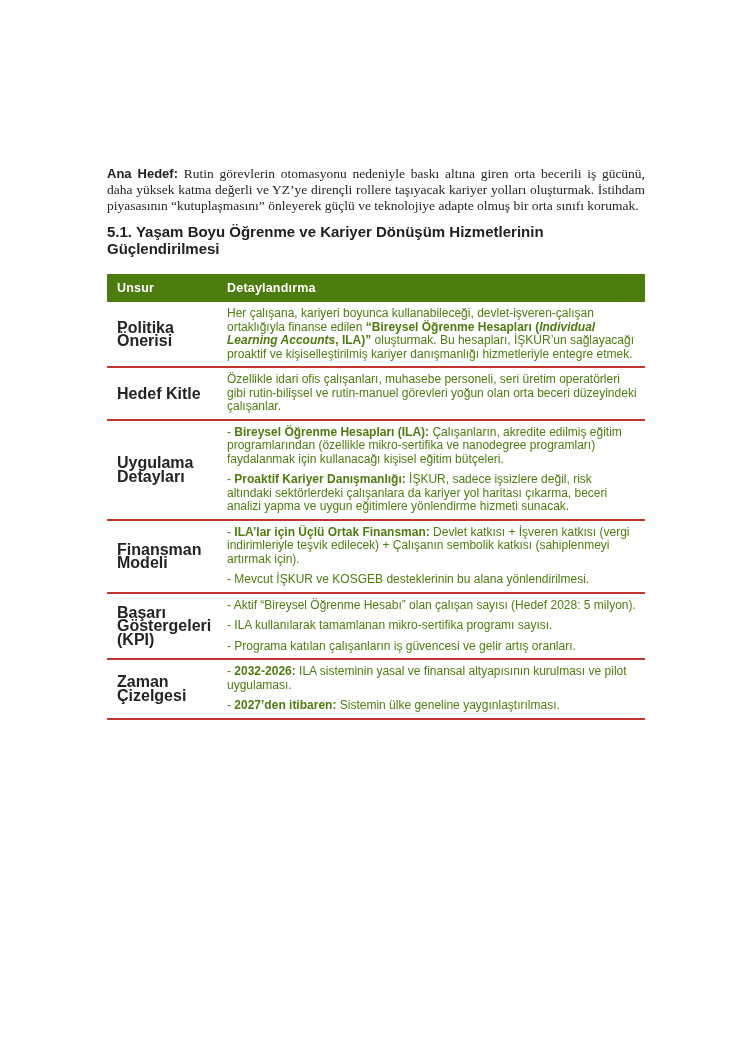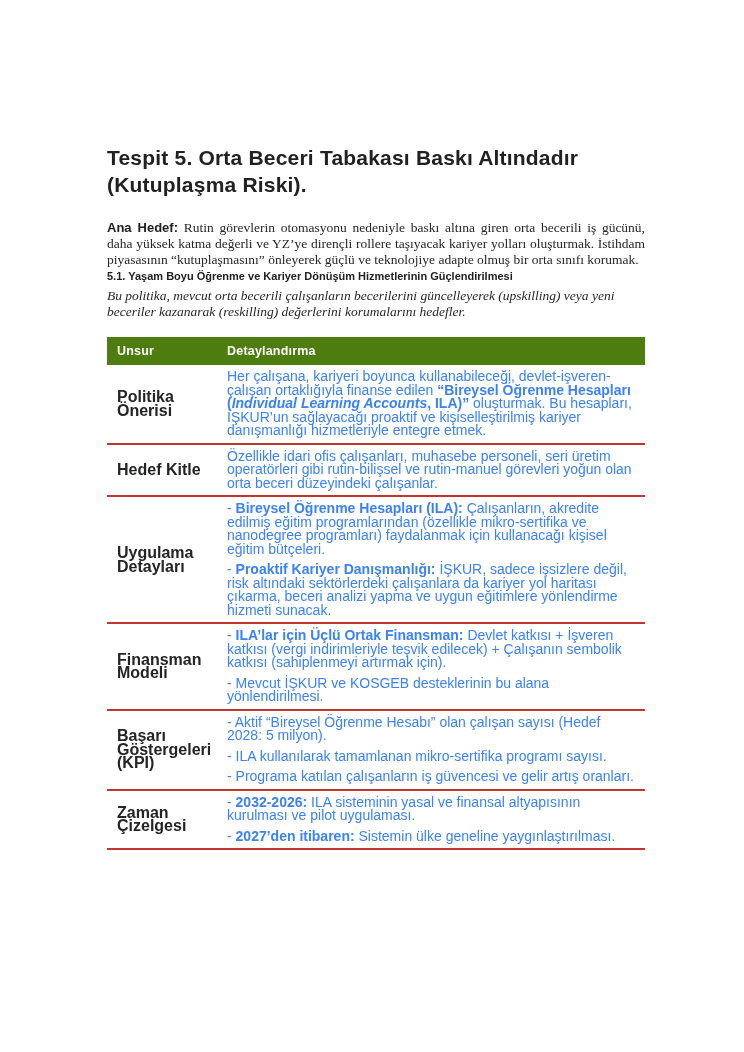--- a/index.html
+++ b/index.html
@@ -31,21 +31,22 @@
     color:#262626;
     text-align:justify;
   }
   .intro-par .lead-label {
     font-family:"Liberation Sans", sans-serif;
     font-weight:700;
     font-size:13px;
     color:#212121;
   }
   .section-heading {
-    font-size:11px;
+    margin-top:9px;
+    font-size:15px;
     font-weight:700;
     color:#212121;
     line-height:17px;
   }
   .section-intro {
     margin-top:3px;
     font-family:"Liberation Serif", serif;
     font-style:italic;
     font-size:13.5px;
     line-height:16px;
@@ -64,44 +65,42 @@
     font-size:12.5px;
     font-weight:700;
     text-align:left;
     padding:7px 10px 7px 10px;
     letter-spacing:0.2px;
   }
   .policy-table tbody td {
     border-bottom:2px solid #C0362F;
     vertical-align:middle;
     padding:5px 8px 5px 10px;
-    font-size:14px;
+    font-size:12px;
     line-height:13.5px;
-    color:#3b82f6;
+    color:#4d7c0f;
   }
   .policy-table td.label-cell {
     font-weight:700;
     font-size:16px;
     color:#242424;
     padding-right:2px;
   }
   .policy-table .cell-par { margin:0; }
   .policy-table .cell-par + .cell-par { margin-top:7px; }
 </style>
 </head>
 <body>
 
 <div class="content">
-  <h1 class="doc-title">Tespit 5. Orta Beceri Tabakası Baskı Altındadır (Kutuplaşma Riski).</h1>
 
   <p class="intro-par"><span class="lead-label">Ana Hedef:</span><span> Rutin görevlerin otomasyonu nedeniyle baskı altına giren orta becerili iş gücünü, daha yüksek katma değerli ve YZ’ye dirençli rollere taşıyacak kariyer yolları oluşturmak. İstihdam piyasasının “kutuplaşmasını” önleyerek güçlü ve teknolojiye adapte olmuş bir orta sınıfı korumak.</span></p>
 
   <h2 class="section-heading">5.1. Yaşam Boyu Öğrenme ve Kariyer Dönüşüm Hizmetlerinin Güçlendirilmesi</h2>
 
-  <p class="section-intro">Bu politika, mevcut orta becerili çalışanların becerilerini güncelleyerek (upskilling) veya yeni beceriler kazanarak (reskilling) değerlerini korumalarını hedefler.</p>
 
   <table class="policy-table">
     <colgroup>
         <col class="c1">
         <col class="c2">
       </colgroup>
     <thead>
       <tr>
         <th>Unsur</th>
         <th>Detaylandırma</th>

